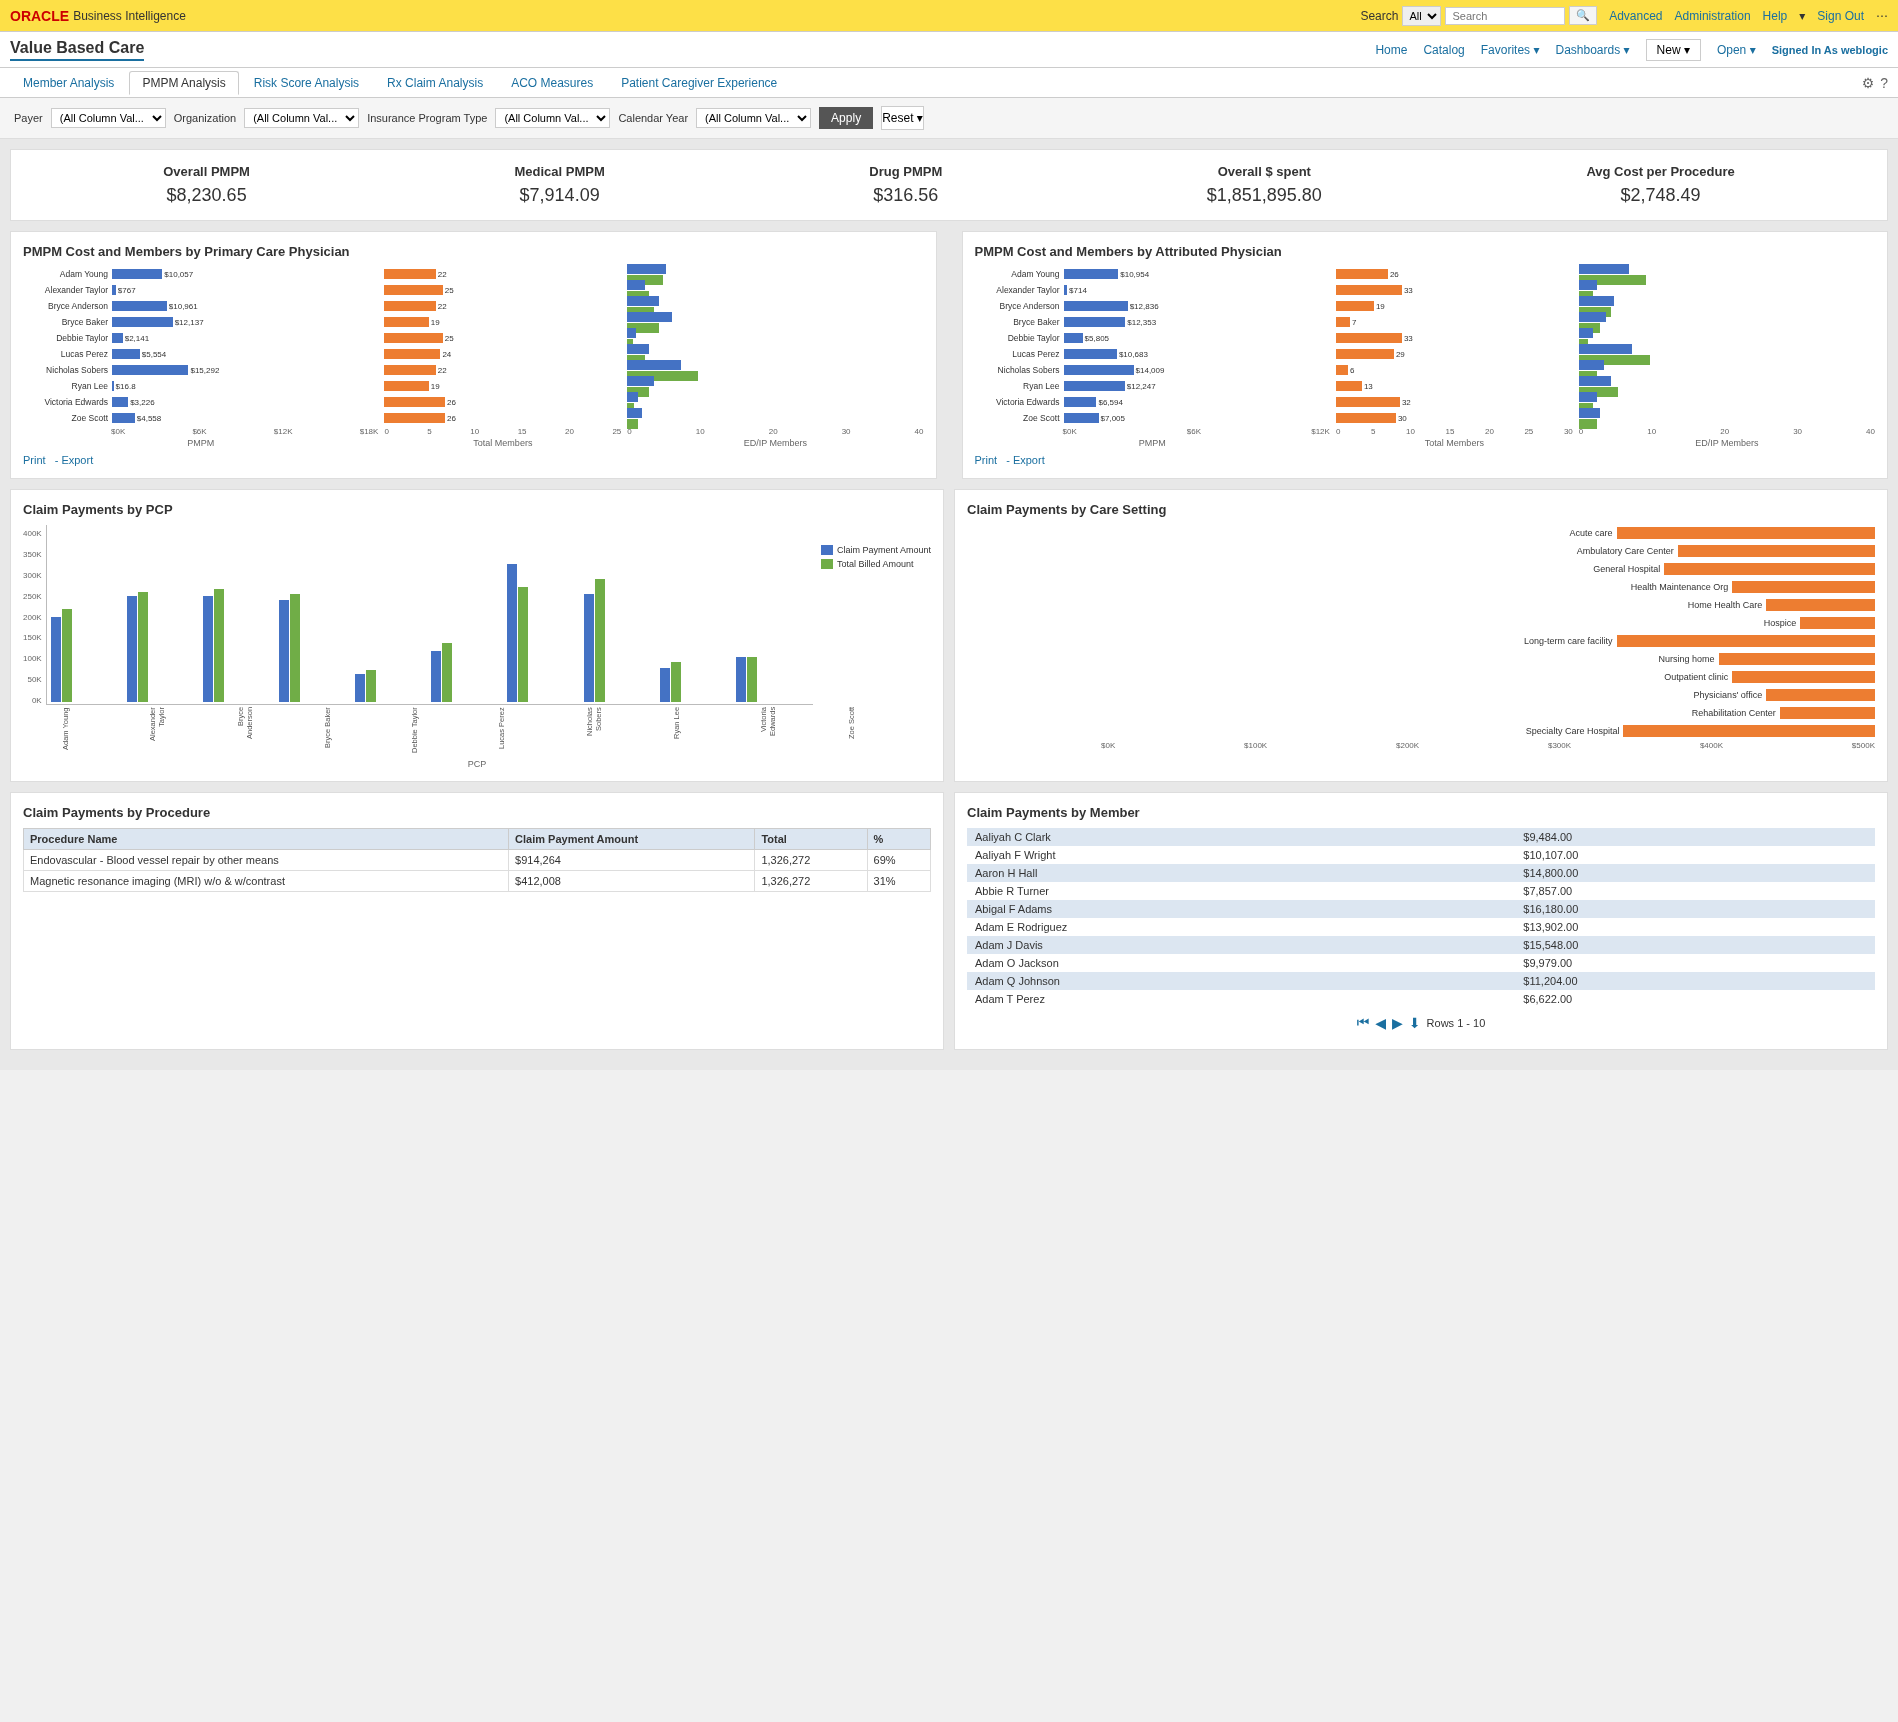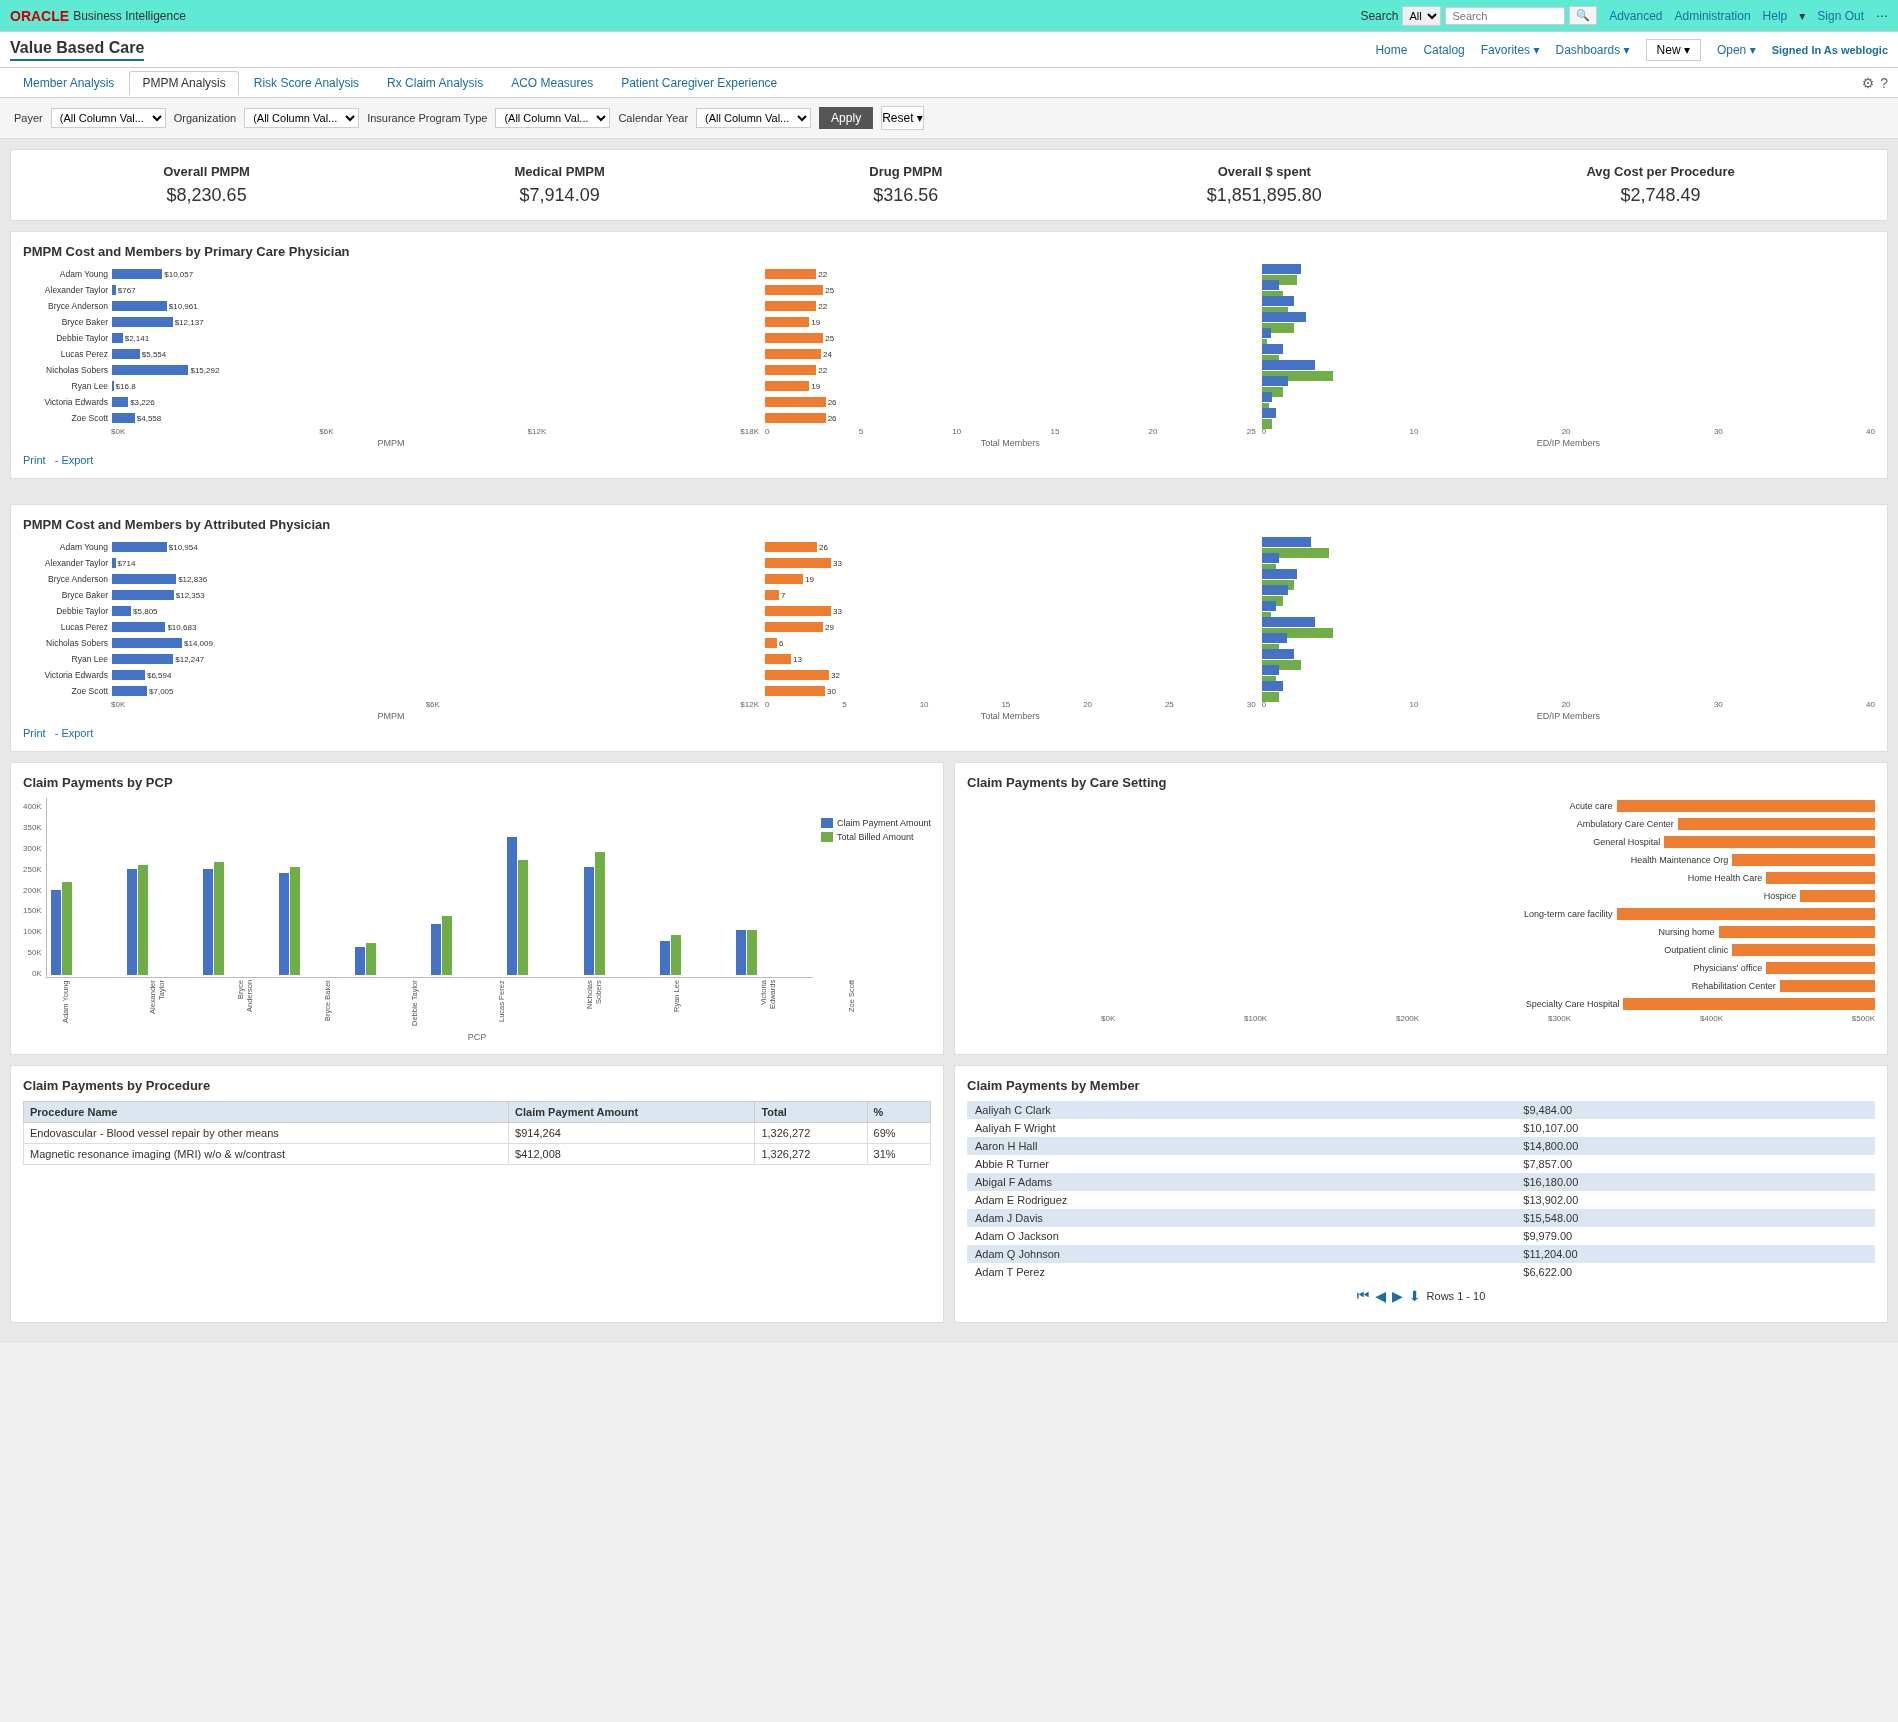--- a/index.html
+++ b/index.html
@@ -1,19 +1,19 @@
 <!DOCTYPE html>
 <html><head>
   <meta charset="utf-8">
   <style>
     * { box-sizing: border-box; margin: 0; padding: 0; }
     body { font-family: Arial, sans-serif; font-size: 12px; background: #f0f0f0; color: #333; }
 
     
-    .top-bar { background: #5eead4; border-bottom: 1px solid #ccc; display: flex; padding: 4px 10px; gap: 10px; height: 32px; }
+    .top-bar { background: #fde047; border-bottom: 1px solid #ccc; display: flex; padding: 4px 10px; gap: 10px; height: 32px; }
     .oracle-logo { display: flex; align-items: center; gap: 4px; }
     .oracle-text { color: #cc0000; font-weight: bold; font-size: 14px; }
     .bi-text { font-size: 12px; color: #333; }
     .top-bar-right { margin-left: auto; display: flex; align-items: center; gap: 12px; font-size: 12px; }
     .top-bar-right a { color: #1a6fa0; text-decoration: none; cursor: pointer; }
     .search-area { display: flex; align-items: center; gap: 4px; }
     .search-input { border: 1px solid #ccc; padding: 2px 6px; font-size: 11px; width: 120px; }
     .search-select { border: 1px solid #ccc; font-size: 11px; padding: 2px; }
     .search-btn { background: #f5f5f5; border: 1px solid #ccc; padding: 2px 6px; cursor: pointer; font-size: 11px; }
 
@@ -43,21 +43,21 @@
     
     .main-content { padding: 10px; background: #e8e8e8; }
 
     
     .kpi-row { background: #fff; border: 1px solid #ddd; padding: 14px 20px; display: flex; justify-content: space-around; align-items: center; margin-bottom: 10px; }
     .kpi-item { text-align: center; }
     .kpi-label { font-size: 13px; font-weight: bold; color: #333; margin-bottom: 6px; }
     .kpi-value { font-size: 18px; color: #333; }
 
     
-    .charts-row { display: grid; grid-template-columns: 1fr; gap: 25px; margin-bottom: 10px; }
+    .charts-row { display: grid; grid-template-columns: 1fr 1fr; gap: 25px; margin-bottom: 10px; }
     .chart-panel { background: #fff; border: 1px solid #ddd; padding: 12px; }
     .chart-title { font-size: 13px; font-weight: bold; margin-bottom: 8px; color: #333; }
 
     
     .hbar-chart { display: flex; flex-direction: column; gap: 2px; }
     .hbar-row { display: flex; align-items: center; gap: 4px; height: 14px; }
     .hbar-label { width: 85px; font-size: 8.5px; text-align: right; color: #333; white-space: nowrap; overflow: hidden; }
     .hbar-value-label { font-size: 8px; color: #333; white-space: nowrap; }
     .hbar-bar-area { display: flex; align-items: center; gap: 2px; flex: 1; }
     .hbar-bar { height: 10px; display: inline-block; }

